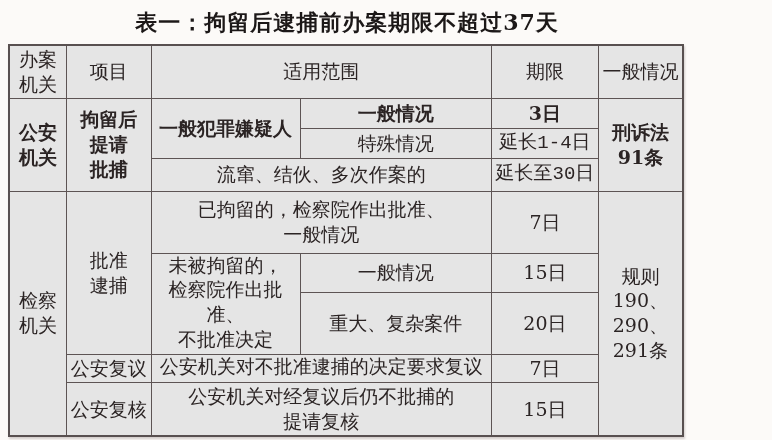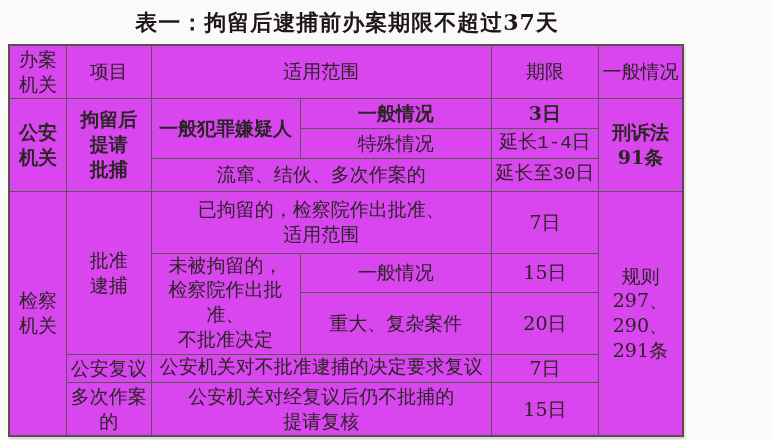--- a/index.html
+++ b/index.html
@@ -16,21 +16,21 @@
     position:absolute;top:8px;left:8px;width:678px;
     text-align:center;
     font-size:22px;font-weight:bold;color:#1c1818;
     letter-spacing:1px;
   }
   table.limits{
     position:absolute;left:8px;top:44px;
     border-collapse:collapse;
     table-layout:fixed;
     width:676px;
-    background:#d946ef;
+    background:#e5e5e5;
     border:2.5px solid #585050;
     box-shadow:1px 2px 2px rgba(90,70,70,.25);
   }
   table.limits td{
     border:1.5px solid #5d5454;
     text-align:center;
     vertical-align:middle;
     font-size:19px;
     line-height:1.3;
     white-space:pre-line;
@@ -94,45 +94,45 @@
       <td colspan="2">流窜、结伙、多次作案的</td>
       <td class="small">延长至30日</td>
     </tr>
 
     <tr class="r4">
       <td rowspan="5">检察
 机关</td>
       <td rowspan="3">批准
 逮捕</td>
       <td colspan="2">已拘留的，检察院作出批准、
-适用范围</td>
+一般情况</td>
       <td>7日</td>
       <td rowspan="5" class="basis">规则
-297、
+190、
 290、
 291条</td>
     </tr>
     <tr class="r5">
       <td rowspan="2" class="small">未被拘留的，
 检察院作出批准、
 不批准决定</td>
       <td>一般情况</td>
       <td>15日</td>
     </tr>
     <tr class="r6">
       <td>重大、复杂案件</td>
       <td>20日</td>
     </tr>
     <tr class="r7">
       <td>公安复议</td>
       <td colspan="2" class="small">公安机关对不批准逮捕的决定要求复议</td>
       <td>7日</td>
     </tr>
     <tr class="r8">
-      <td>多次作案的</td>
+      <td>公安复核</td>
       <td colspan="2">公安机关对经复议后仍不批捕的
 提请复核</td>
       <td>15日</td>
     </tr>
   </tbody>
     </table>
 
 </div>
 
 </body></html>

